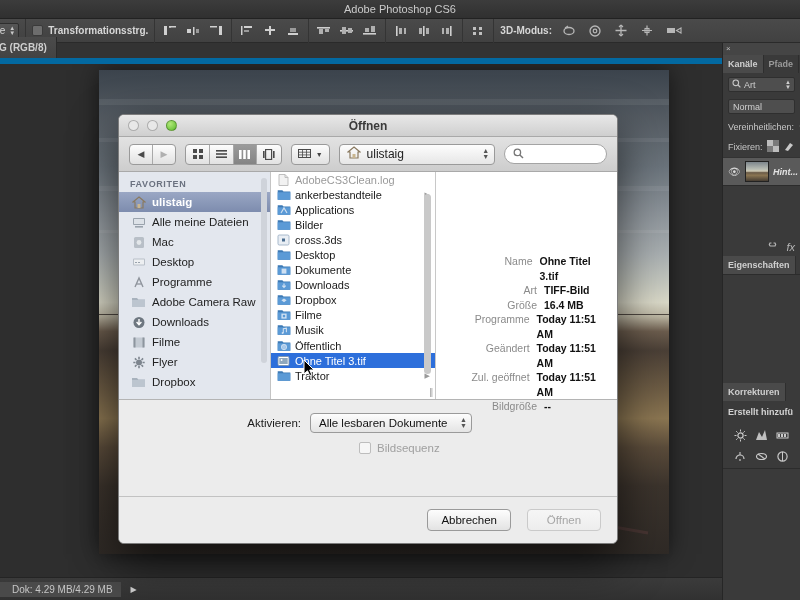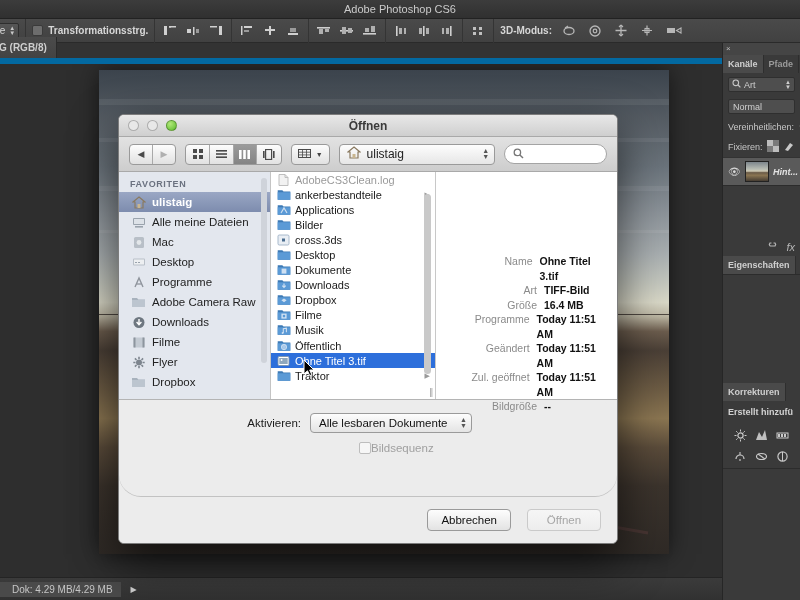--- a/index.html
+++ b/index.html
@@ -256,31 +256,31 @@
   }
   .col-grip {
     position: absolute; right: 3px; bottom: 2px; color: #9d9d9d; font-size: 9px;
     letter-spacing: -1px;
   }
   .col-preview { flex: 1; background: #fff; position: relative; }
   .meta { position: absolute; left: 0; right: 8px; top: 82px; }
   .meta-row { display: flex; font-size: 10.5px; line-height: 14.5px; }
   .meta-k { width: 108px; text-align: right; color: #8a8a8a; padding-right: 7px; }
   .meta-v { color: #111; font-weight: bold; }
-  .dlg-options { height: 97px; background: #ececec; border-bottom: 1px solid #c2c2c2; padding-top: 13px; border-radius: 22px; }
+  .dlg-options { height: 97px; background: #ececec; border-bottom: 1px solid #c2c2c2; padding-top: 13px; }
   .opt-row { display: flex; align-items: center; margin-bottom: 9px; }
   .opt-row .k { width: 191px; text-align: right; padding-right: 9px; font-size: 11.5px; color: #1a1a1a; }
   .popbtn {
     display: flex; align-items: center; gap: 6px; height: 20px; padding: 0 4px 0 8px;
     border: 1px solid #9a9a9a; border-radius: 4px; width: 162px;
     background: linear-gradient(#fdfdfd,#e4e4e4); color: #111; font-size: 11.5px;
   }
   .popbtn.disabled { color: #a0a0a0; background: linear-gradient(#f4f4f4,#ebebeb); border-color: #c4c4c4; }
   .popbtn .lbl { flex: 1; }
-  .chk-row { display: flex; align-items: center; padding-left: 240px; }
+  .chk-row { display: flex; align-items: center; gap: 6px; padding-left: 240px; }
   .chkbox { width: 12px; height: 12px; border: 1px solid #bdbdbd; border-radius: 2px; background: #f6f6f6; }
   .chk-label { font-size: 11.5px; color: #a0a0a0; }
   .dlg-footer { height: 46px; background: #ececec; display: flex; align-items: center;
                 justify-content: flex-end; gap: 16px; padding-right: 16px; }
   .btn {
     height: 22px; min-width: 74px; padding: 0 13px; border-radius: 4px;
     border: 1px solid #9a9a9a; background: linear-gradient(#fdfdfd,#e3e3e3);
     font-size: 11.5px; color: #111; display: flex; align-items: center; justify-content: center;
   }
   .btn.disabled { color: #a6a6a6; border-color: #cacaca; background: linear-gradient(#f6f6f6,#ededed); }

